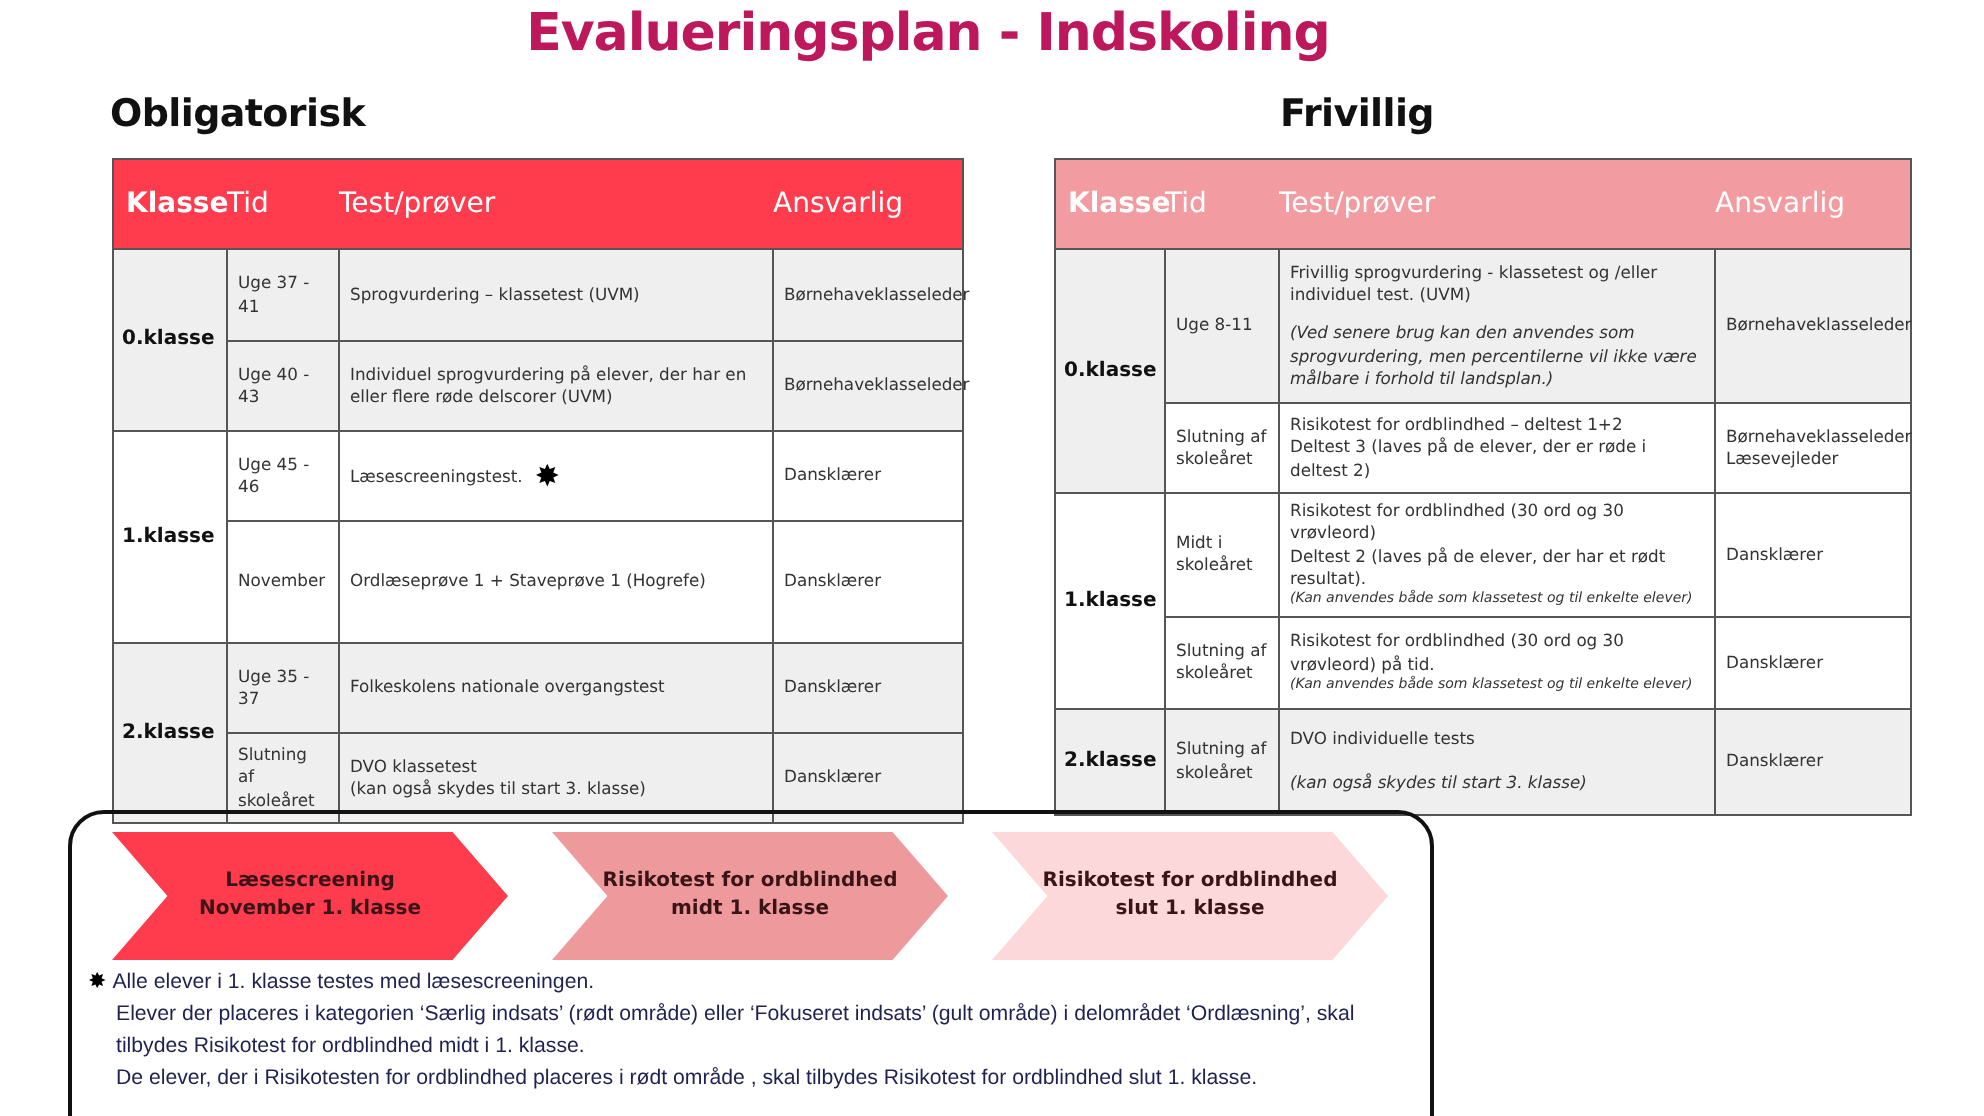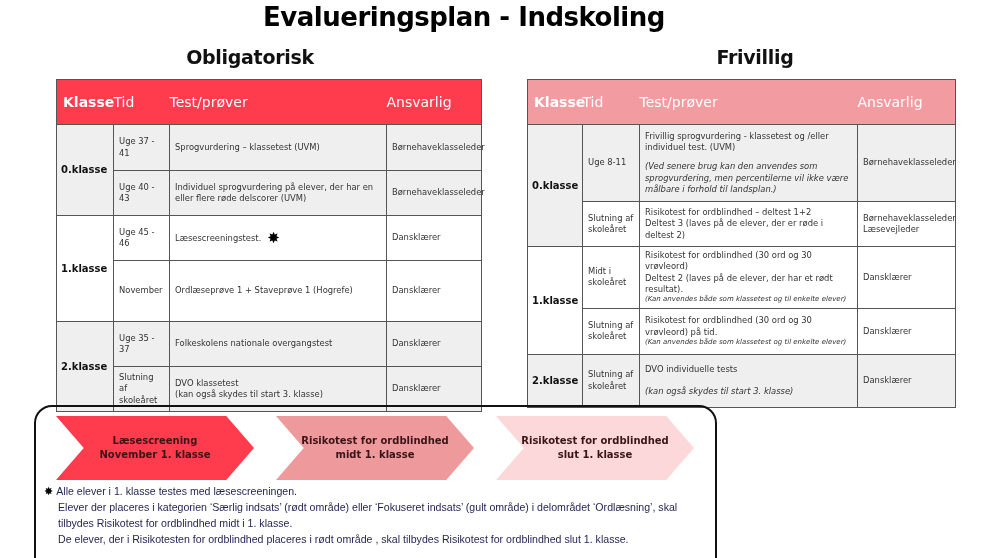--- a/index.html
+++ b/index.html
@@ -1,29 +1,29 @@
 <!DOCTYPE html>
 <html><head>
 <meta charset="utf-8">
 <style>
   * { box-sizing: border-box; margin: 0; padding: 0; }
   html, body { width: 992px; height: 558px; background: #ffffff; overflow: hidden; }
   body { position: relative; font-family: "Liberation Sans", sans-serif; color: #222; }
 
   .page-title {
     position: absolute; left: 0; top: 2px; width: 928px; text-align: center;
-    font-family: "DejaVu Sans", sans-serif; font-weight: bold; font-size: 26px; color: #000000;
+    font-family: "DejaVu Sans", sans-serif; font-weight: bold; font-size: 26px; color: #be185d;
     letter-spacing: -0.5px;
   }
   .section-title {
     position: absolute; top: 46px; font-family: "DejaVu Sans", sans-serif;
-    font-weight: bold; font-size: 19px; color: #111; text-align: center; letter-spacing: -0.3px;
+    font-weight: bold; font-size: 19px; color: #111; text-align: left; letter-spacing: -0.3px;
   }
   #title-oblig { left: 55px; width: 390px; }
-  #title-friv { left: 620px; width: 270px; }
+  #title-friv { left: 640px; width: 270px; }
 
   table.plan {
     position: absolute; border-collapse: collapse; table-layout: fixed;
     border: 1.5px solid #555; font-family: "DejaVu Sans", sans-serif;
   }
   table.plan th {
     color: #fff; font-weight: normal; font-size: 14px; height: 45px; text-align: left;
     border: none;
   }
   table.plan th.col-klasse { font-weight: bold; text-align: left; padding-left: 6px; margin-left: 24px; }

